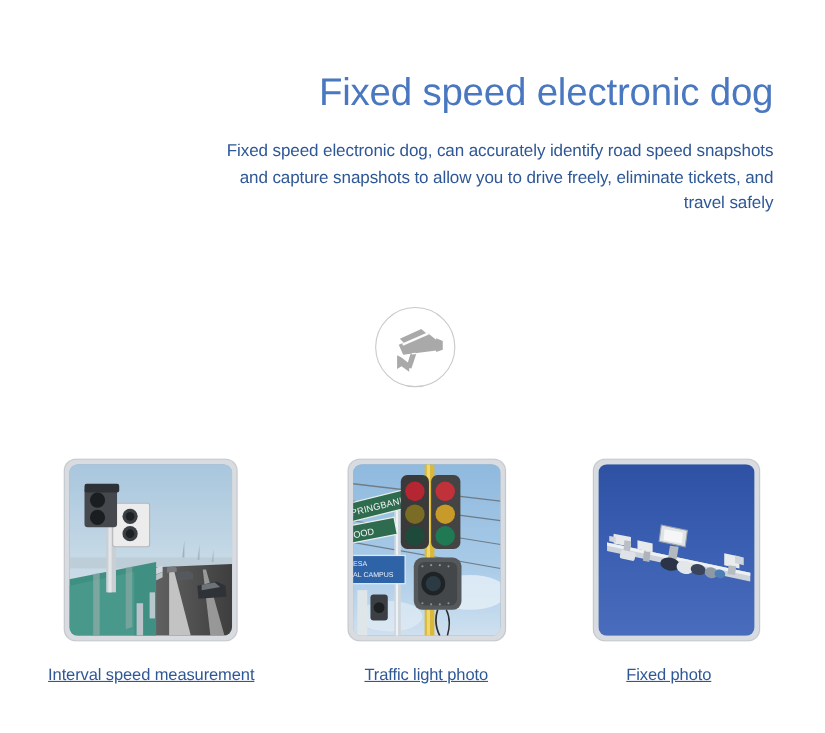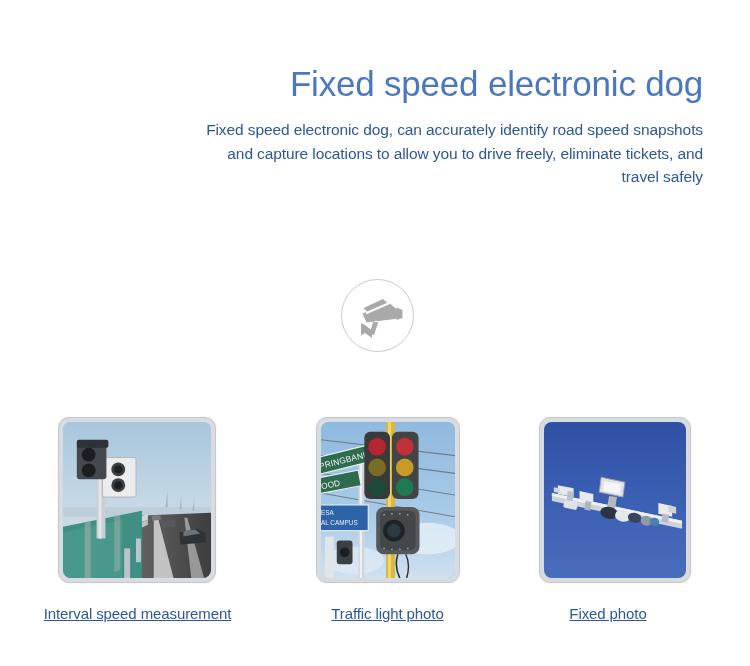--- a/index.html
+++ b/index.html
@@ -20,21 +20,21 @@
   }
   .title{
     font-size:35px;
     line-height:44px;
     font-weight:400;
     color:#4a78c0;
     letter-spacing:-0.2px;
     white-space:nowrap;
   }
   .subtitle{
-    margin-top:12px;
+    margin-top:20px;
     font-size:15.5px;
     line-height:23.5px;
     color:#2e5796;
     letter-spacing:-0.1px;
   }
 
   
   .badge{
     position:absolute;
     left:341px; top:279px;
@@ -92,21 +92,21 @@
 </style>
 </head>
 <body>
 
 <div class="page">
 
   <div class="header">
     <div class="title">Fixed speed electronic dog</div>
     <div class="subtitle">
       <div>Fixed speed electronic dog, can accurately identify road speed snapshots</div>
-      <div>and capture locations to allow you to drive freely, eliminate tickets, and</div>
+      <div>and capture snapshots to allow you to drive freely, eliminate tickets, and</div>
       <div>travel safely</div>
     </div>
   </div>
 
   <div class="badge">
     <svg viewBox="0 0 73 73">
 
       <g fill="#a9a9a9">
         <path d="M20.5 33.5 L46.5 22.5 L56.5 30.5 L56.5 38.5 L24.5 42.5 Z"></path>
 

